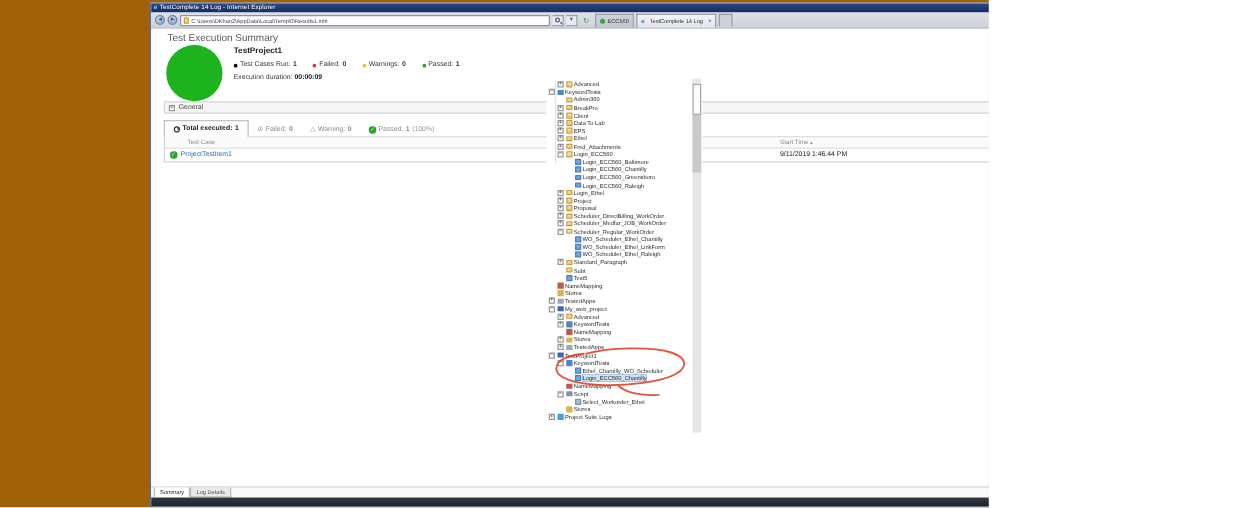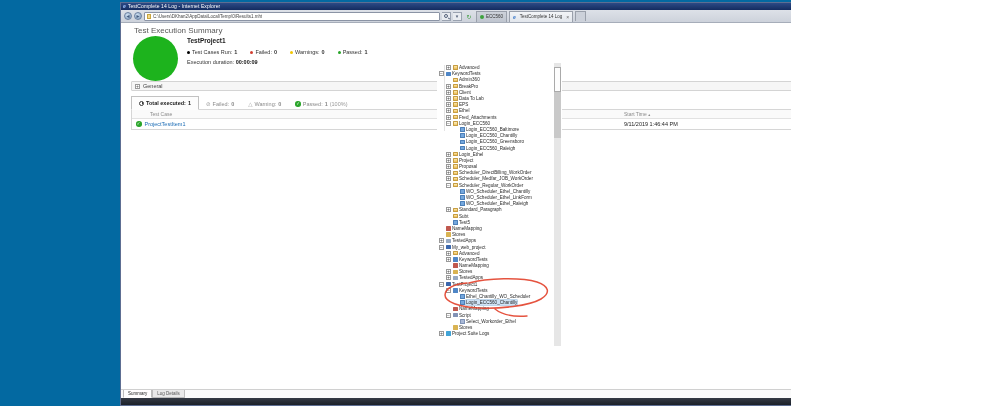--- a/index.html
+++ b/index.html
@@ -1,18 +1,18 @@
 <!DOCTYPE html>
 <html><head>
 <meta charset="utf-8">
 <style>
   * { box-sizing: border-box; margin: 0; padding: 0; }
   html,body { background:#fff; }
   body { font-family:"Liberation Sans","DejaVu Sans",sans-serif; }
-  #stage { position:relative; width:791px; height:406px; background:#0369a1; overflow:hidden; }
+  #stage { position:relative; width:791px; height:406px; background:#a16207; overflow:hidden; }
 
   
   .ie-window{ position:absolute; left:120px; top:2px; width:747px; height:404px;
     border:1px solid #5d6e92; display:flex; flex-direction:column; background:#fff; }
 
   .titlebar{ height:7px; flex:0 0 7px; background:linear-gradient(#2c4a85,#142c60);
     display:flex; align-items:center; padding:0 2px; color:#fff; font-size:5px; line-height:7px; }
   .ie-e{ color:#9fc3ff; font-weight:bold; font-style:italic; font-size:5px; margin-right:2px; }
   .title-text{ white-space:nowrap; overflow:hidden; letter-spacing:.1px; }
   .winbtns{ margin-left:auto; display:flex; gap:1px; }

